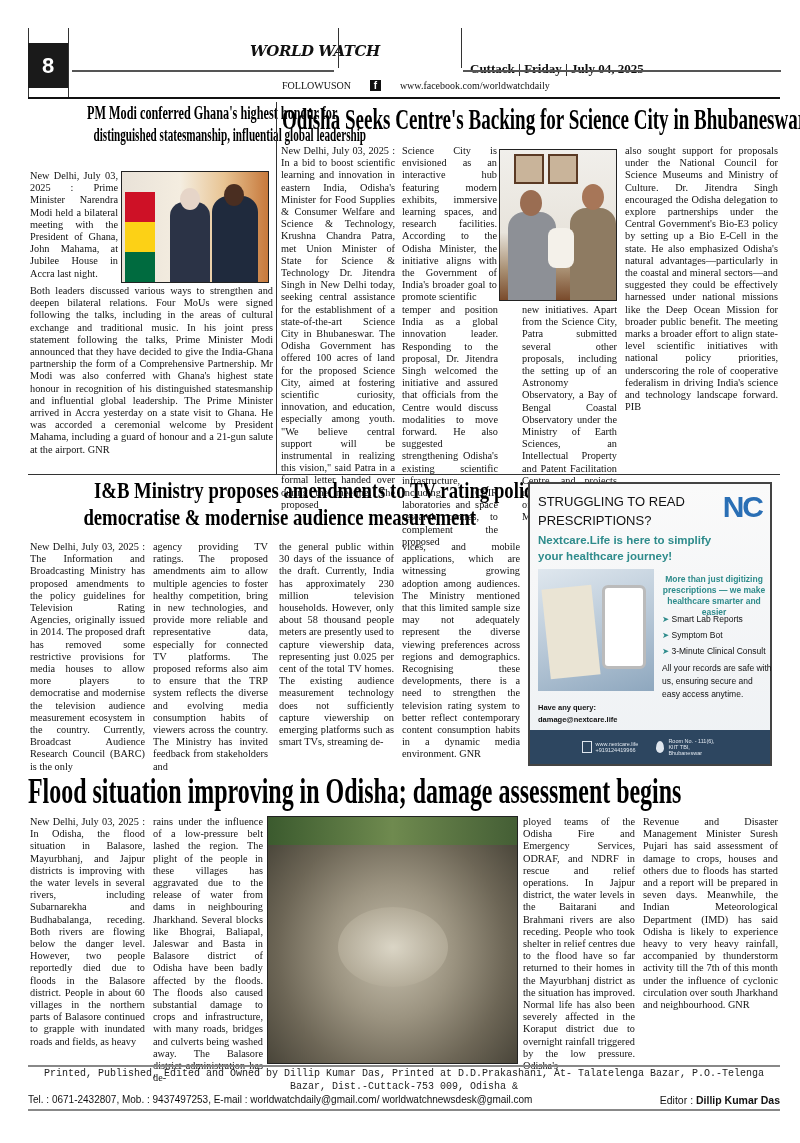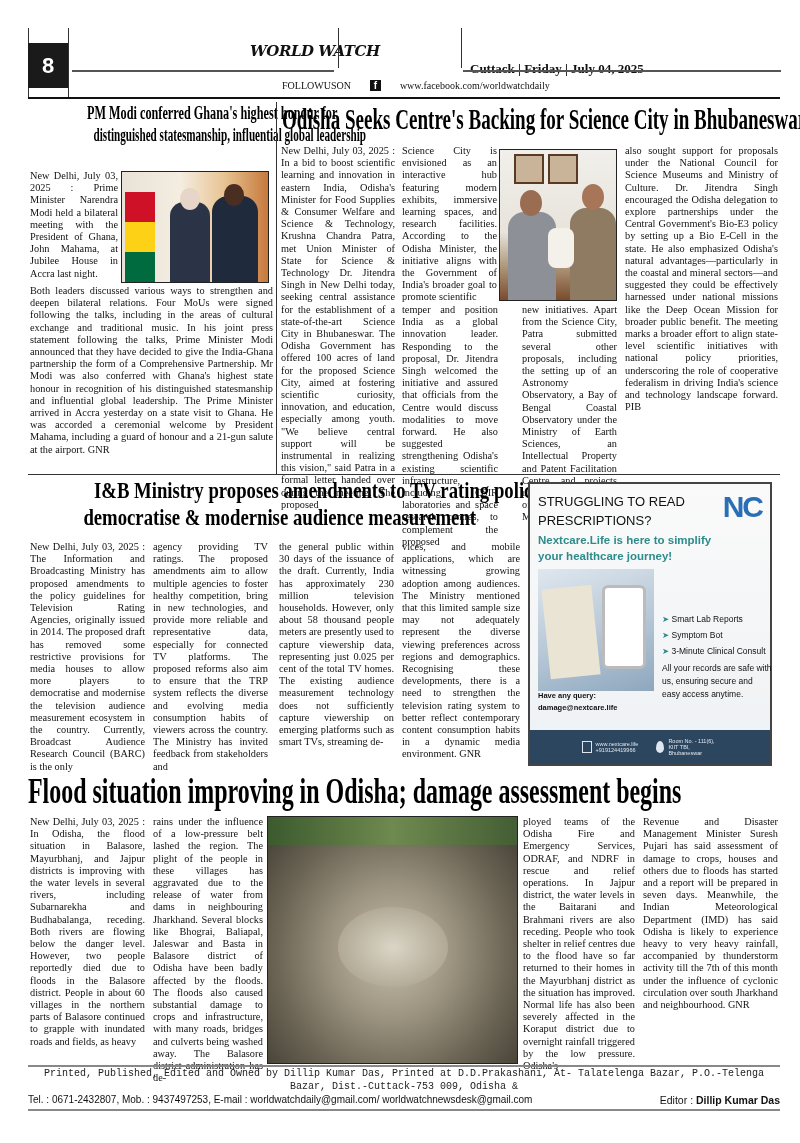--- a/index.html
+++ b/index.html
@@ -25,21 +25,21 @@
 
   
   #ad { left: 528px; top: 482px; width: 244px; height: 284px; border: 2px solid #444; background: linear-gradient(180deg, #fafafa 0%, #eef1f4 100%); font-family: "Liberation Sans", sans-serif; }
   #ad-title { position: absolute; left: 8px; top: 8px; font-size: 13px; line-height: 19px; color: #111; }
   #ad-logo { position: absolute; right: 8px; top: 6px; font-size: 30px; font-weight: bold; color: #2a6fb5; letter-spacing: -2px; }
   #ad-tag { position: absolute; left: 8px; top: 48px; font-size: 11.5px; line-height: 16px; color: #2e8b8b; font-weight: bold; width: 180px; }
   #ad-img { position: absolute; left: 8px; top: 85px; width: 116px; height: 122px; background: linear-gradient(160deg, #dfe7ee 0%, #b9c9d8 50%, #8ea7be 100%); }
   #ad-sub { position: absolute; left: 128px; top: 90px; width: 112px; text-align: center; font-size: 8.5px; line-height: 11px; color: #2e8b8b; font-weight: bold; }
   .ad-feature { position: absolute; left: 132px; font-size: 8.5px; color: #111; }
   #ad-records { position: absolute; left: 132px; top: 178px; width: 110px; font-size: 8.5px; line-height: 13px; }
-  #ad-query { position: absolute; left: 8px; top: 206px; font-size: 7.5px; font-weight: bold; line-height: 12px; }
+  #ad-query { position: absolute; left: 8px; top: 218px; font-size: 7.5px; font-weight: bold; line-height: 12px; }
   #ad-footer { position: absolute; left: 0; bottom: 0; width: 100%; height: 34px; background: #2d4660; color: #dfe6ee; font-size: 5.5px; display: flex; align-items: center; justify-content: center; gap: 18px; }
 
   
   #footer { left: 28px; top: 1067px; width: 752px; text-align: center; font-family: Liberation Mono, monospace; font-size: 10px; line-height: 13px; color: #222; }
   #footer-contact { left: 28px; top: 1094px; font-family: "Liberation Sans", sans-serif; font-size: 10px; text-align: right; }
   #editor { right: 20px; top: 1094px; font-family: "Liberation Sans", sans-serif; font-size: 10.5px; text-align: right; }
 </style>
 </head>
 <body>
 
@@ -114,20 +114,21 @@
   <div id="ad-title">
     <div>STRUGGLING TO READ</div>
     <div>PRESCRIPTIONS?</div>
   </div>
   <div id="ad-logo">NC</div>
   <div id="ad-tag">Nextcare.Life is here to simplify your healthcare journey!</div>
   <div id="ad-img">
     <div style="position:absolute;left:8px;top:18px;width:50px;height:90px;background:#eae4d4;transform:rotate(-6deg);"></div>
     <div style="position:absolute;left:64px;top:16px;width:44px;height:84px;background:#fff;border:3px solid #bbb;border-radius:6px;"></div>
   </div>
+  <div id="ad-sub">More than just digitizing prescriptions — we make healthcare smarter and easier</div>
   <div class="ad-feature" style="top:130px;"><span style="color:#2e8b8b;">➤ </span><span>Smart Lab Reports</span></div>
   <div class="ad-feature" style="top:146px;"><span style="color:#2e8b8b;">➤ </span><span>Symptom Bot</span></div>
   <div class="ad-feature" style="top:162px;"><span style="color:#2e8b8b;">➤ </span><span>3-Minute Clinical Consult</span></div>
   <div id="ad-records">All your records are safe with us, ensuring secure and easy access anytime.</div>
   <div id="ad-query">
     <div>Have any query:</div>
     <div>damage@nextcare.life</div>
   </div>
   <div id="ad-footer">
     <div style="display:flex;align-items:center;gap:4px;">

